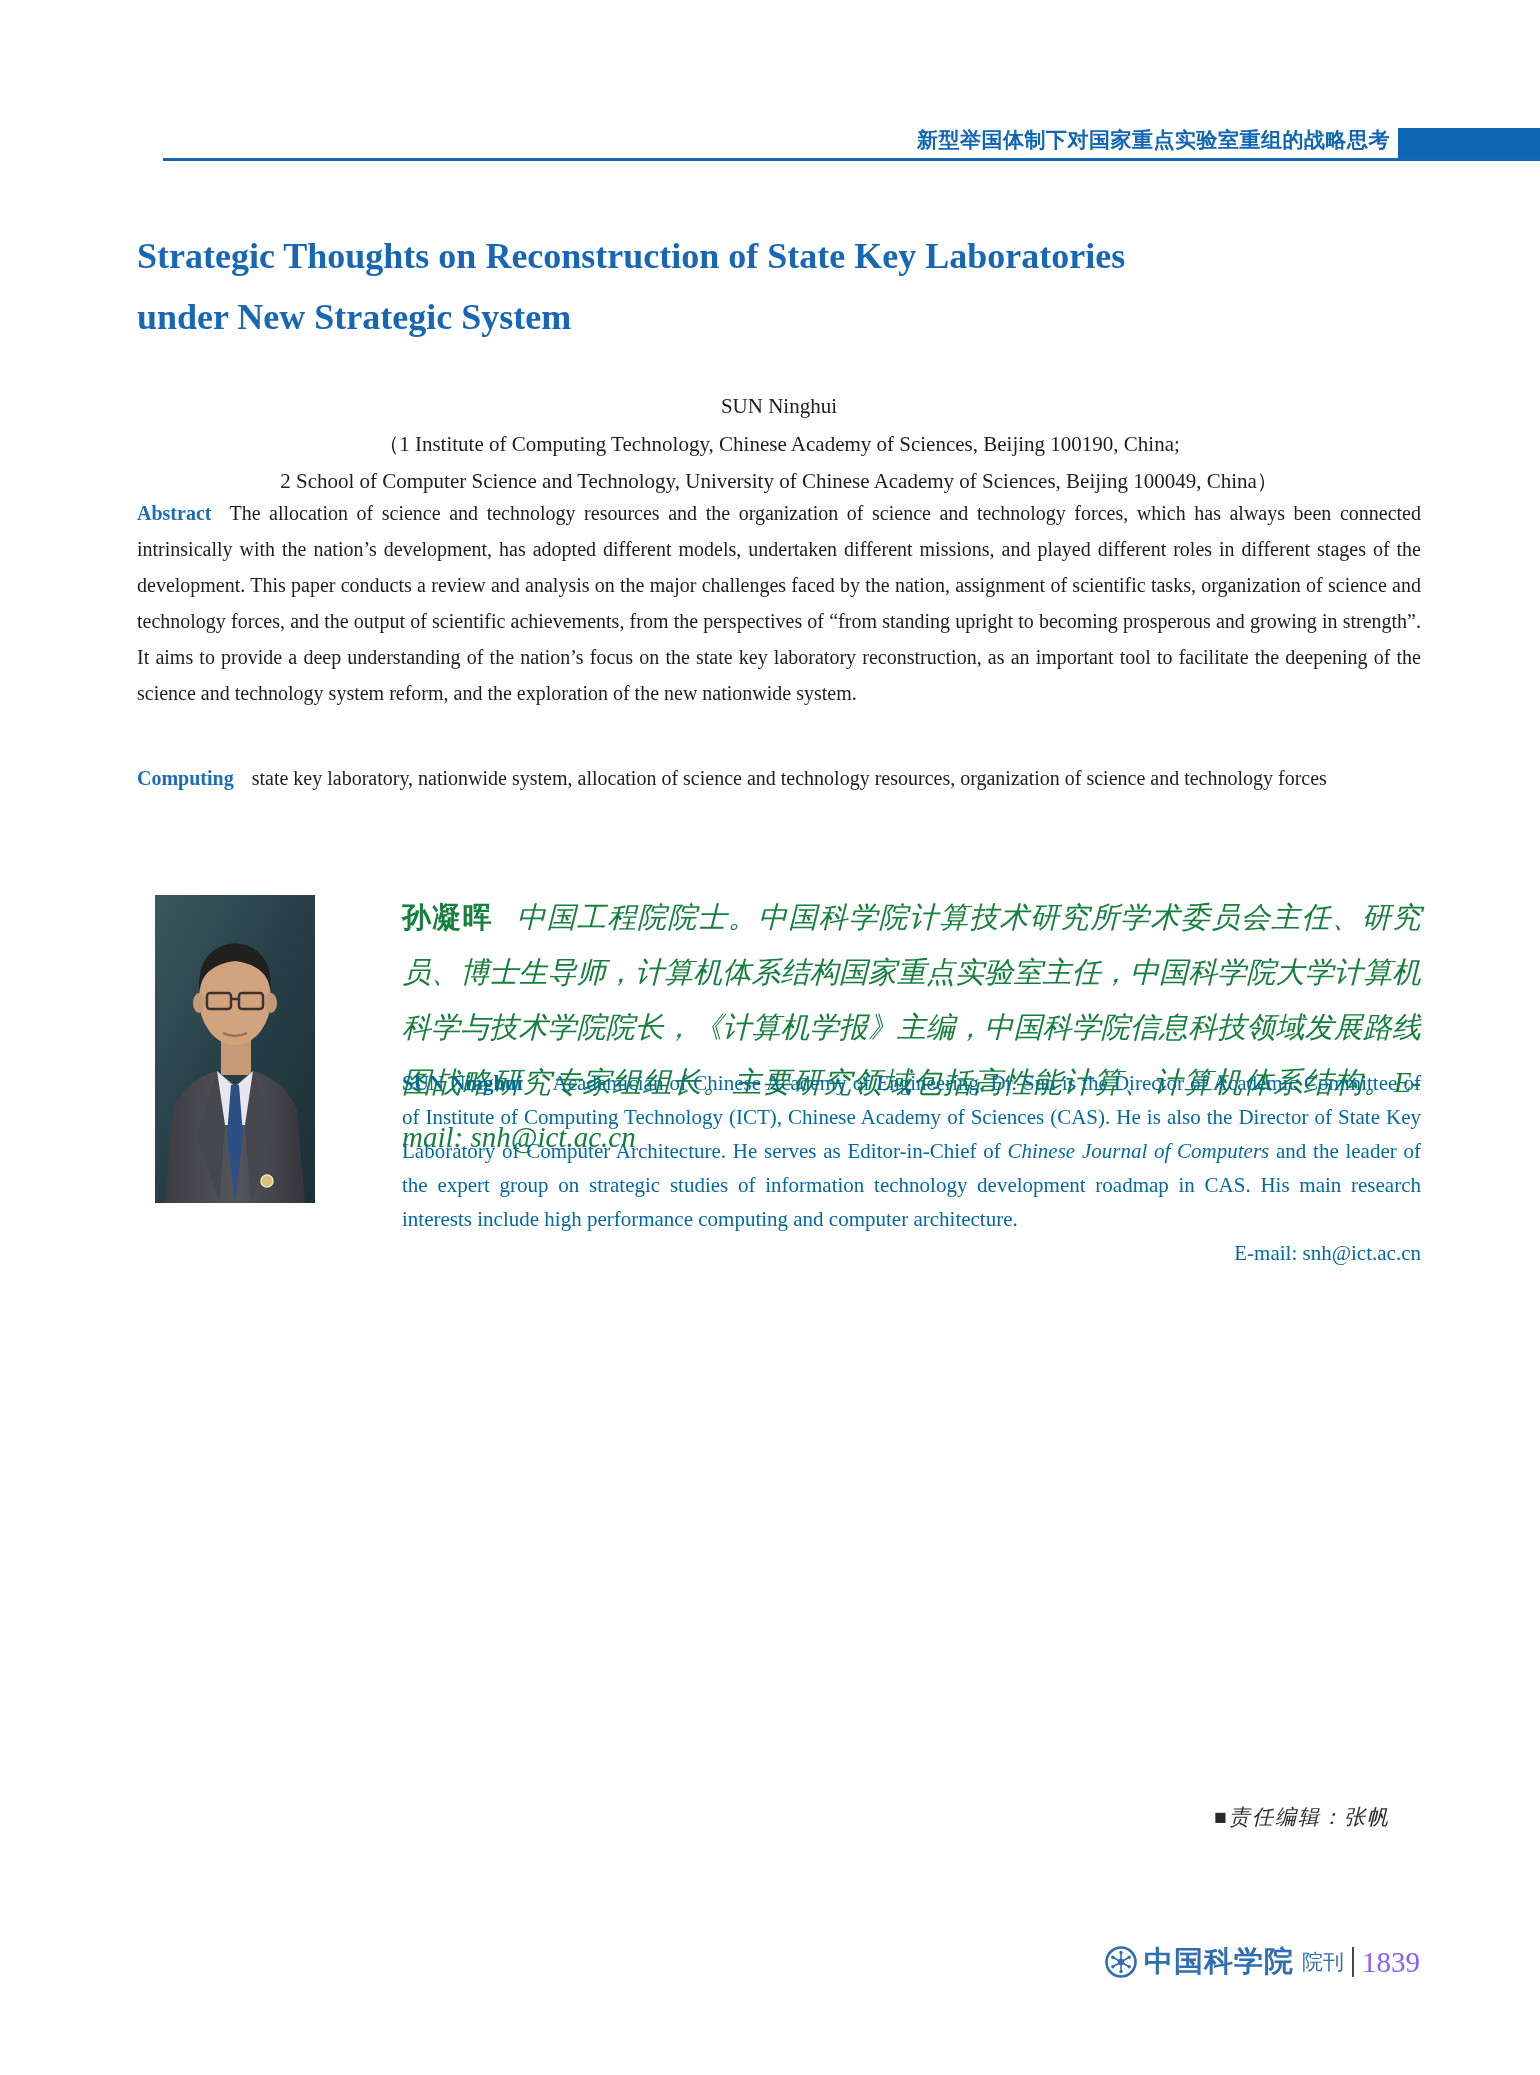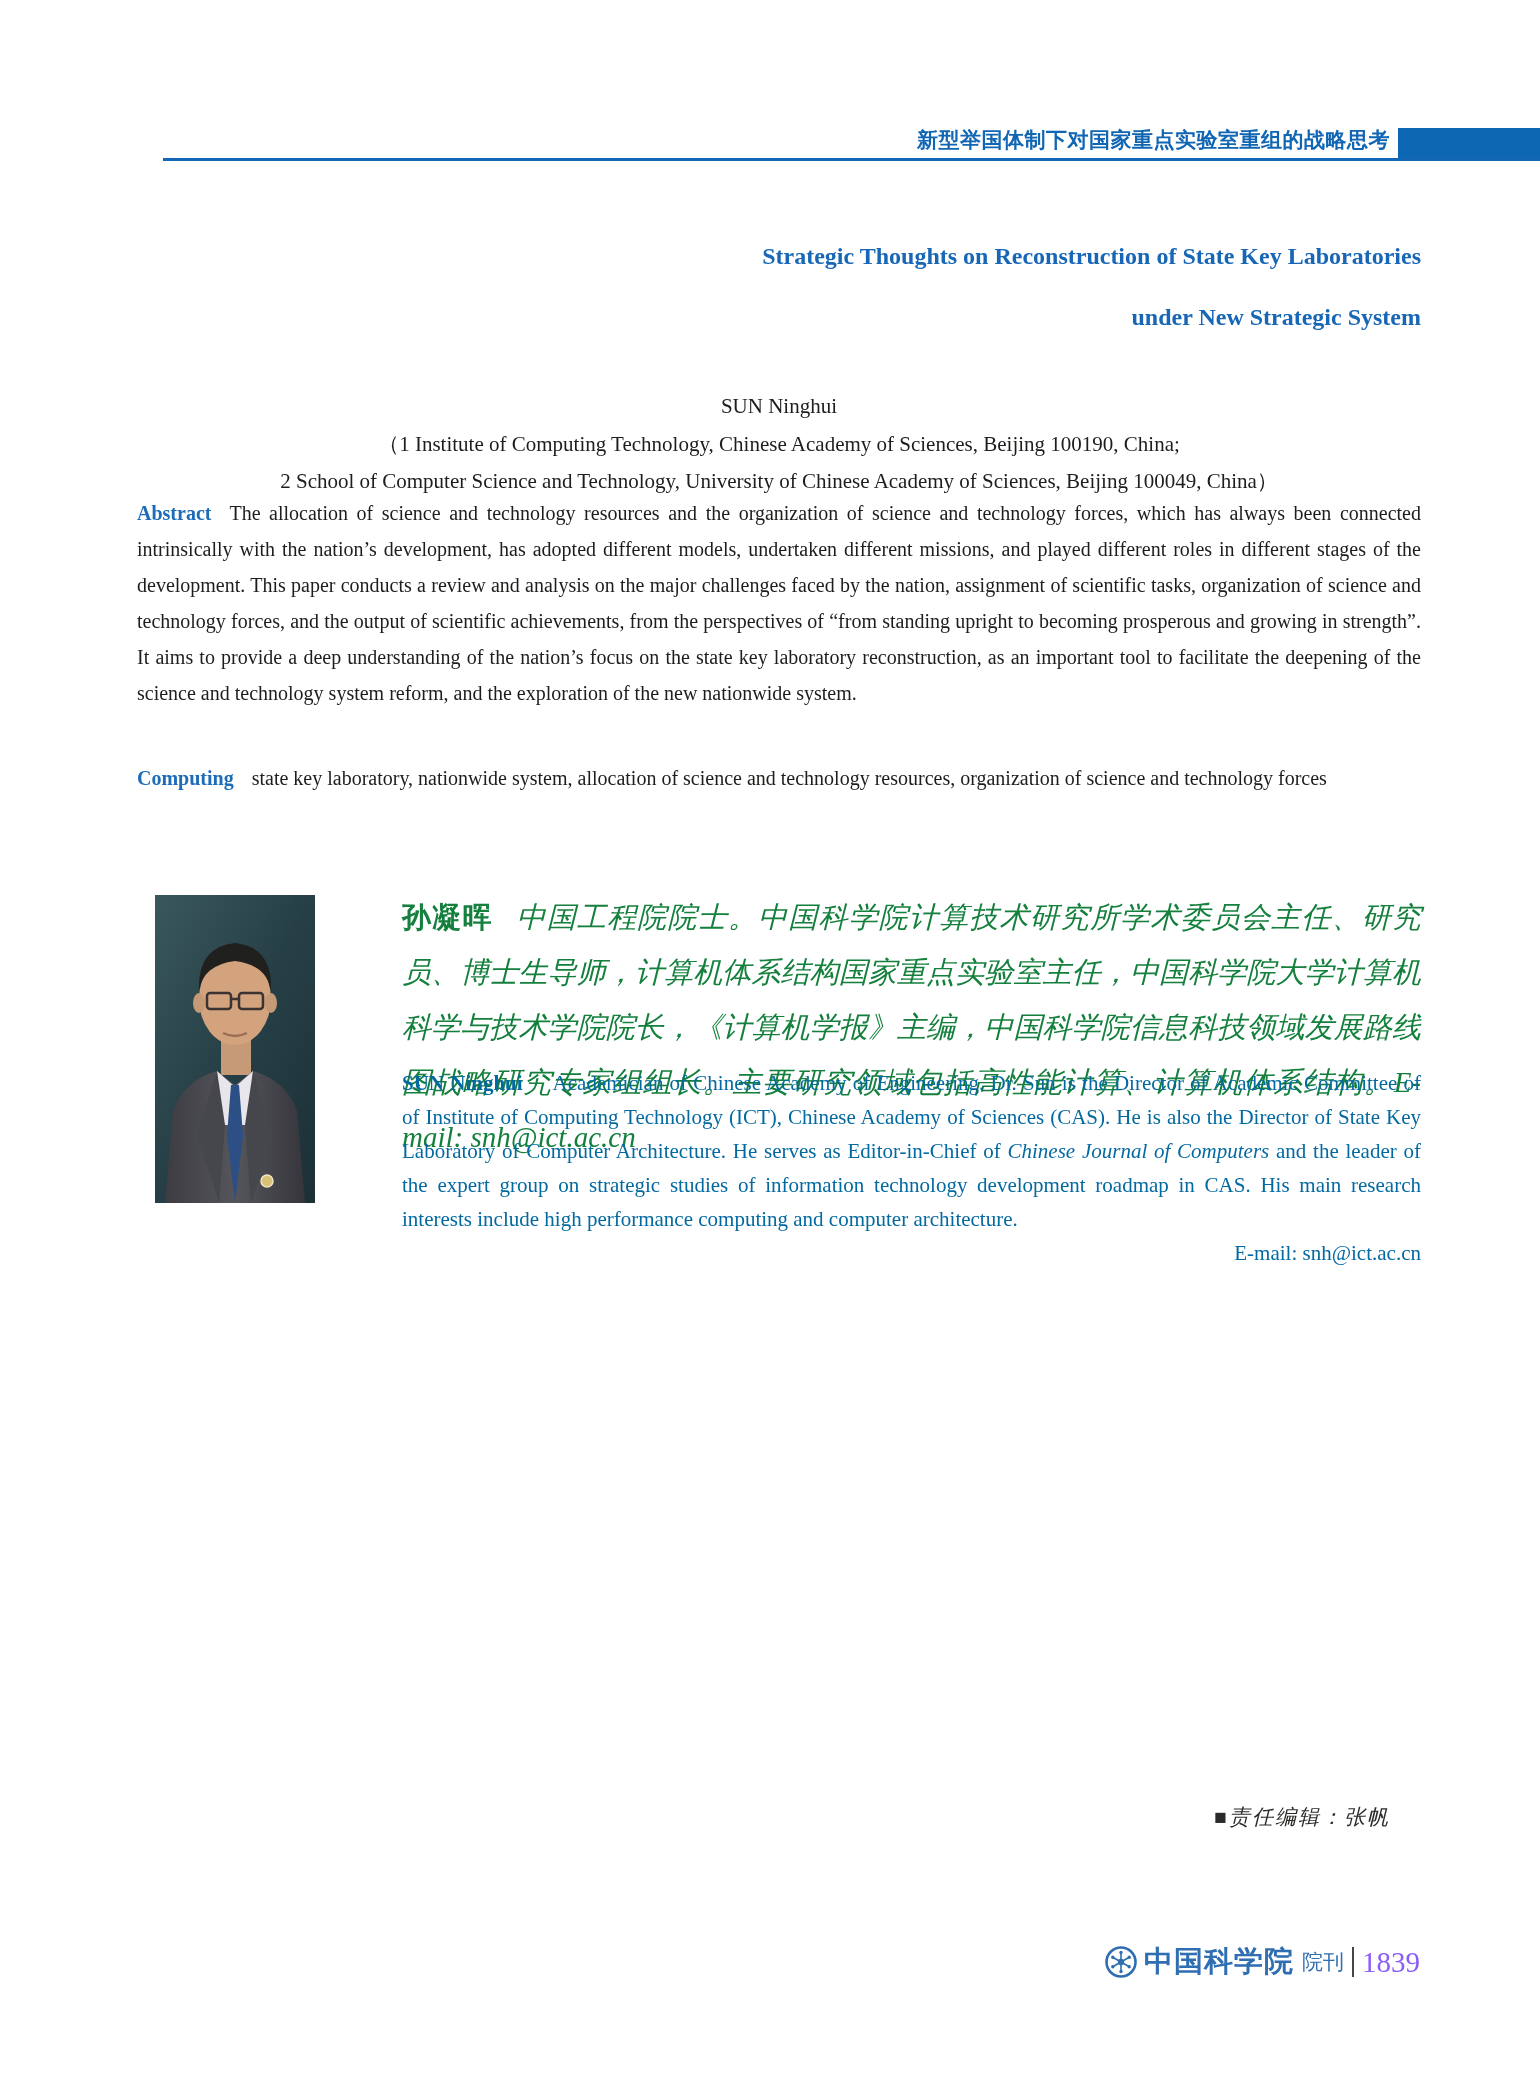--- a/index.html
+++ b/index.html
@@ -22,22 +22,22 @@
     background:#0e67b2;
   }
   .head-rule{
     position:absolute;top:158px;left:163px;right:0;height:3px;
     background:#1467b4;
   }
 
   
   .title{
     position:absolute;top:226px;left:137px;width:1284px;margin:0;
-    text-align:right;color:#1767b6;
-    font-size:24px;font-weight:bold;line-height:61px;
+    text-align:left;color:#1767b6;
+    font-size:36px;font-weight:bold;line-height:61px;
   }
   .title span{display:block;}
 
   
   .author{
     position:absolute;top:394px;left:137px;width:1284px;
     text-align:center;font-size:21px;
   }
   .affil{
     position:absolute;left:137px;width:1284px;

